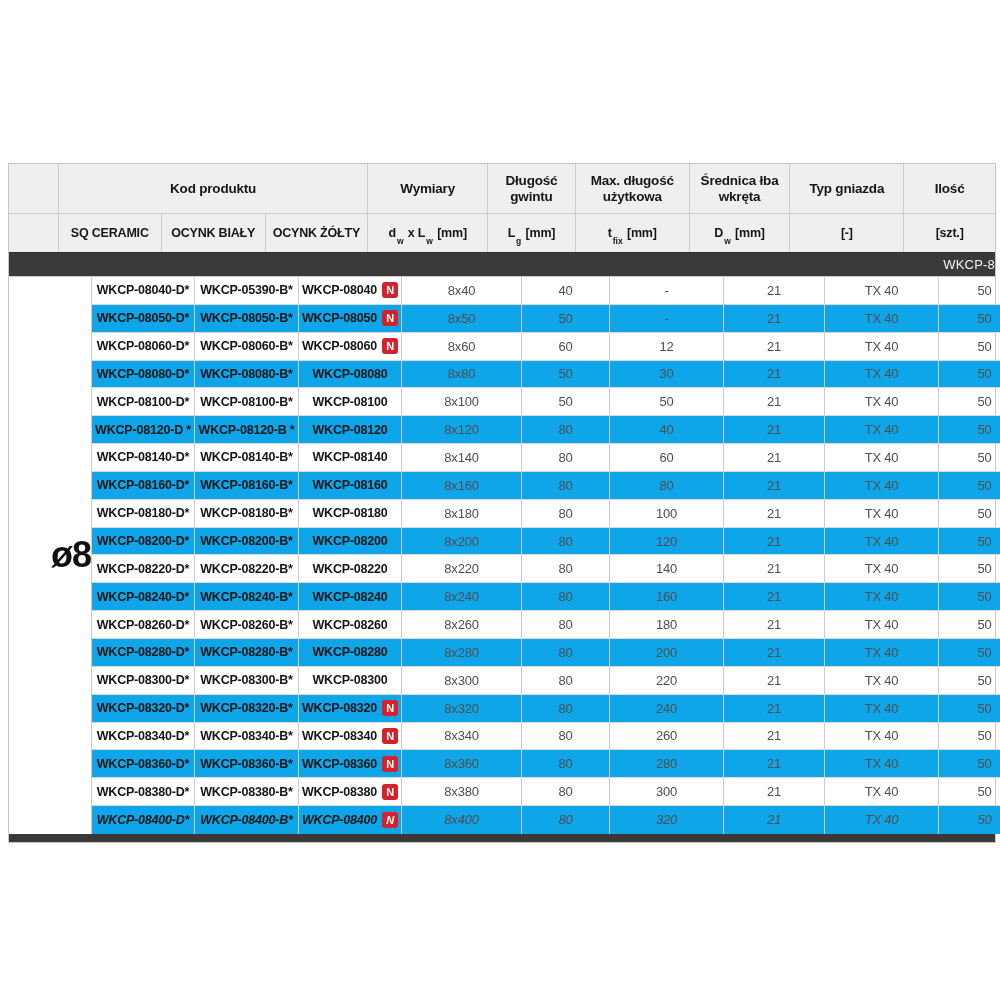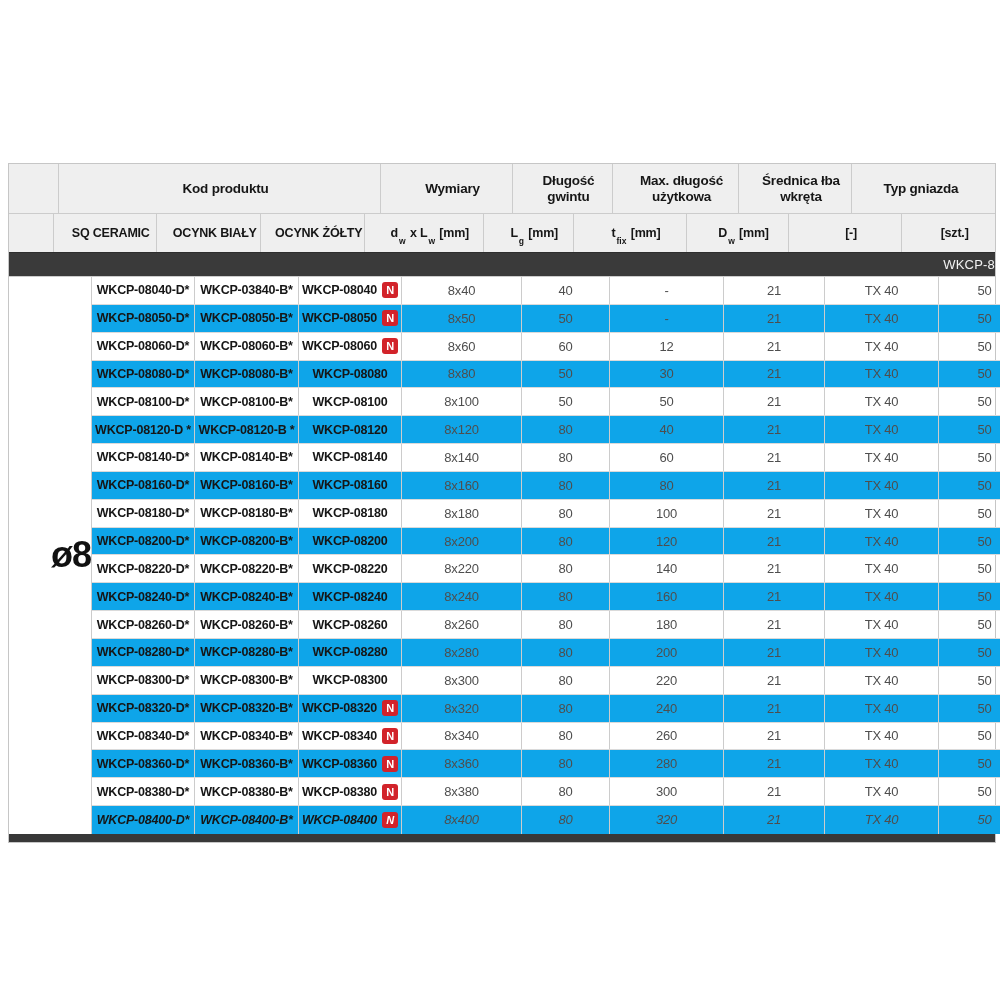--- a/index.html
+++ b/index.html
@@ -7,21 +7,21 @@
     width:1000px;height:1000px;background:#ffffff;
     font-family:"Liberation Sans","DejaVu Sans",sans-serif;
     -webkit-font-smoothing:antialiased;
   }
   .sheet{position:relative;width:1000px;height:1000px;background:#fff;}
   .ptable{
     position:absolute;left:8px;top:163px;width:988px;
     border:1px solid #c6c6c6;box-sizing:border-box;
     letter-spacing:-0.2px;
   }
-  .hrow{display:flex;background:#efefef;gap:12px;}
+  .hrow{display:flex;background:#efefef;}
   .hrow1{height:49px;}
   .hrow2{height:38px;border-top:1px solid #cccccc;}
   .cell{
     display:flex;align-items:center;justify-content:center;text-align:center;
     border-right:1px solid #cccccc;box-sizing:border-box;
     overflow:hidden;
   }
   .cell:last-child{border-right:none;}
   .c0{width:50px;}.c1{width:103px;}.c2{width:104px;}.c3{width:103px;}
   .c4{width:120px;}.c5{width:88px;}.c6{width:114px;}.c7{width:101px;}
@@ -79,20 +79,23 @@
       </div>
       <div class="cell c6">
         <span class="htxt">Max. długość użytkowa</span>
       </div>
       <div class="cell c7">
         <span class="htxt">Średnica łba wkręta</span>
       </div>
       <div class="cell c8">
         <span class="htxt">Typ gniazda</span>
       </div>
+      <div class="cell c9">
+        <span class="htxt">Ilość</span>
+      </div>
     </div>
 
     <div class="hrow hrow2">
       <div class="cell c0"></div>
       <div class="cell c1">
         <span class="htxt">SQ CERAMIC</span>
       </div>
       <div class="cell c2">
         <span class="htxt">OCYNK BIAŁY</span>
       </div>
@@ -123,21 +126,21 @@
       <span>WKCP-8</span>
     </div>
 
     <div class="tbody">
       <div class="diacell">
         <span class="diatxt">ø8</span>
       </div>
       <div class="rows" id="rows">
           <div class="trow">
             <div class="cell c1 code">WKCP-08040-D*</div>
-            <div class="cell c2 code">WKCP-03840-B*</div>
+            <div class="cell c2 code">WKCP-05390-B*</div>
             <div class="cell c3 code">WKCP-08040<span class="nbadge" style="background: rgb(210, 35, 42);">N</span></div>
             <div class="cell c4">8x40</div>
             <div class="cell c5">40</div>
             <div class="cell c6">-</div>
             <div class="cell c7">21</div>
             <div class="cell c8">TX 40</div>
             <div class="cell c9">50</div>
           </div>
           <div class="trow alt">
             <div class="cell c1 code">WKCP-08050-D*</div>

